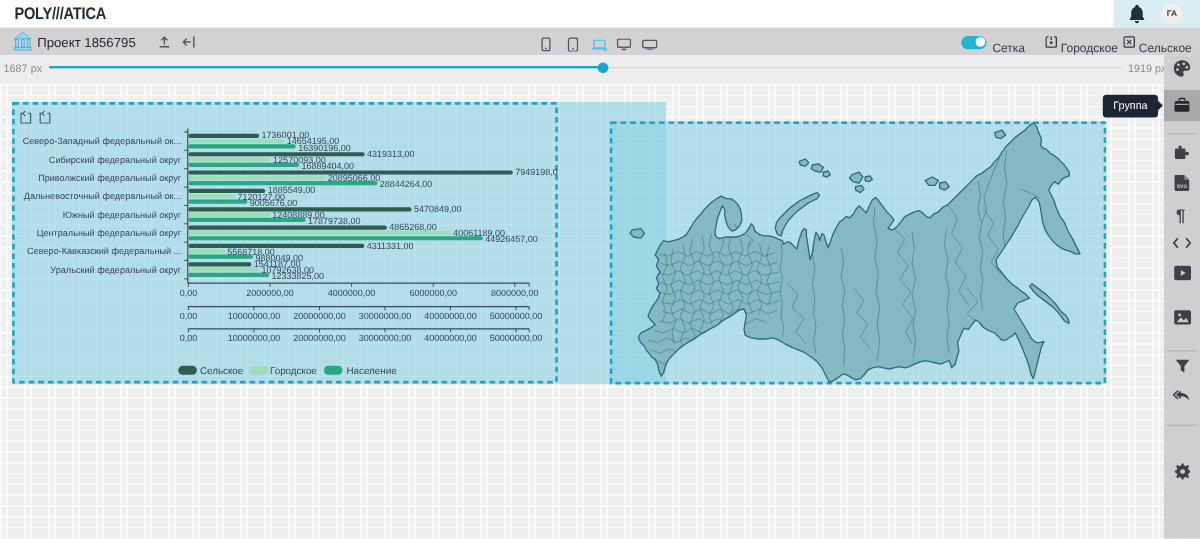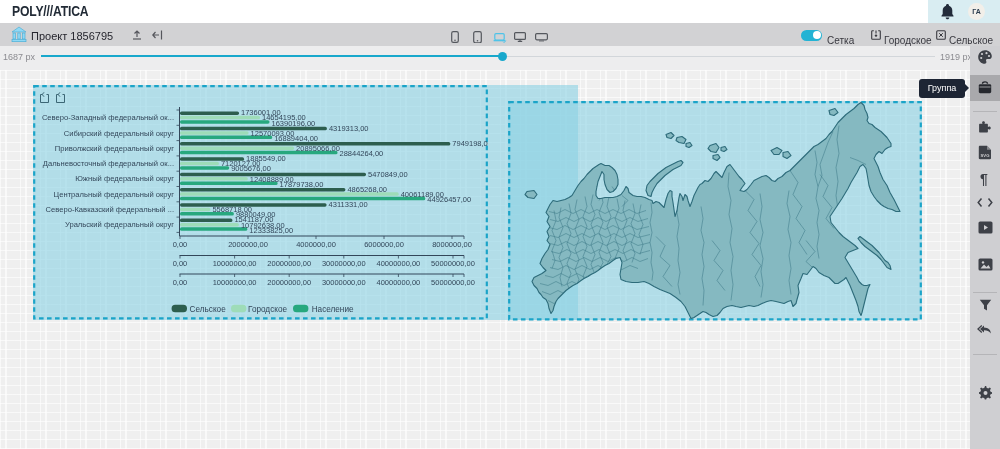--- a/index.html
+++ b/index.html
@@ -16,21 +16,21 @@
     repeating-linear-gradient(to bottom, rgba(255,255,255,.62) 0 1.4px, transparent 1.4px 9px); }
 #sidebar { left:970px; top:46px; width:30px; height:403px; background:#cfcfd2; }
 .sep { left:973px; width:24px; height:1px; background:#b5b5b8; }
 #sb-hl { left:970px; top:74.5px; width:30px; height:26px; background:#a9a9ac; }
 .tbtext { font-size:10px; color:#38383f; top:35px; }
 #prj { left:31px; top:29.5px; font-size:11px; color:#26262e; }
 #tooltip { left:919px; top:78.5px; width:46px; height:19px; background:#1d2534; border-radius:3px;
   color:#fff; font-size:9px; text-align:center; line-height:19px; }
 #tooltip:after { content:""; position:absolute; left:46px; top:5px; border:4.5px solid transparent; border-left-color:#1d2534; }
 .panel { background:rgba(140,210,227,0.62); }
-#panel1 { left:33px; top:85px; width:545px; height:234.5px; }
+#panel1 { left:10px; top:85px; width:545px; height:234.5px; }
 #panel2 { left:508px; top:100.5px; width:414px; height:219.5px; }
 svg { position:absolute; left:0; top:0; }
 svg text { font-family:"Liberation Sans",sans-serif; }
 </style></head>
 <body style="position:relative">
 <div class="abs" id="header"></div>
 <div class="abs" id="hdr-right"></div>
 <div class="abs" id="logo">POLY///ATICA</div>
 <svg class="abs" style="left:941px;top:3px" width="13" height="17" viewBox="0 0 13 17">
   <path d="M6.5,1 C7.3,1 8,1.6 8,2.4 L8,2.8 C10,3.4 11.3,5.2 11.3,7.4 L11.3,11 L12.5,12.8 L12.5,13.6 L0.5,13.6 L0.5,12.8 L1.7,11 L1.7,7.4 C1.7,5.2 3,3.4 5,2.8 L5,2.4 C5,1.6 5.7,1 6.5,1 Z" fill="#232c3b"></path>

